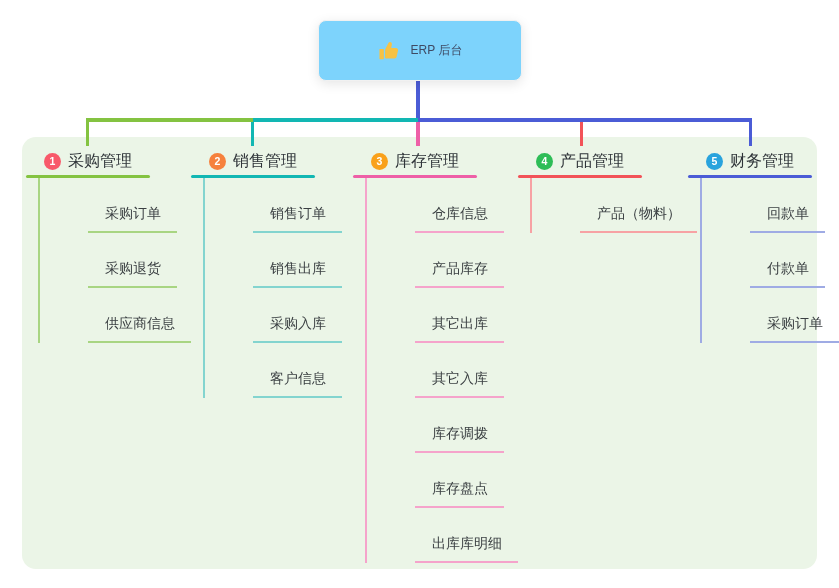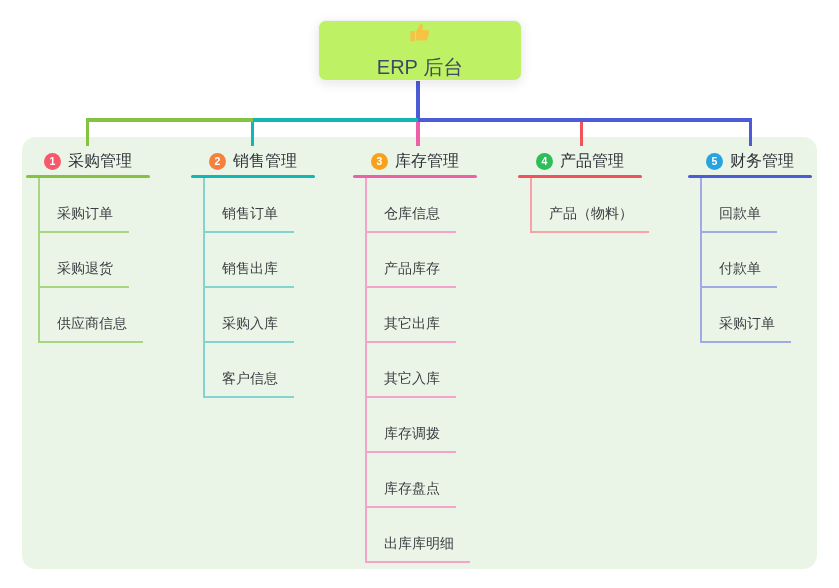--- a/index.html
+++ b/index.html
@@ -7,24 +7,24 @@
   body {
     position:relative;
     background:#ffffff;
     font-family:"Liberation Sans","DejaVu Sans",sans-serif;
     overflow:hidden;
   }
 
   
   .root-card {
     position:absolute; left:318px; top:20px; width:204px; height:61px;
-    background:#bef264; border:1px solid #f1f1f1; border-radius:8px;
+    background:#7dd3fc; border:1px solid #f1f1f1; border-radius:8px;
     box-shadow:0 3px 12px rgba(0,0,0,.10);
     display:flex; align-items:center; justify-content:center; gap:10px;
-    font-size:20px; font-weight:500; color:#3e4a64; cursor:pointer;flex-direction:column;
+    font-size:12px; font-weight:500; color:#3e4a64; cursor:pointer;
   }
   .root-card svg { width:23px; height:23px; }
 
   
   .line { position:absolute; }
   .bus { top:118px; height:4px; }
   .drop { width:3px; }
 
   
   .panel {
@@ -37,21 +37,21 @@
   .branch-header {
     height:22px; display:flex; align-items:center; justify-content:center;
     gap:7px; font-size:16px; color:#2e3338; white-space:nowrap; cursor:pointer;
   }
   .badge {
     width:17px; height:17px; border-radius:50%;
     background:var(--badge); color:#fff; font-size:10.5px; font-weight:bold;
     display:flex; align-items:center; justify-content:center; flex:0 0 17px;
   }
   .branch-underline { margin-top:3px; height:3px; border-radius:2px; background:var(--line); }
-  .items { margin-left:12px; border-left:2px solid var(--subline); }
+  .items { margin-left:12px; border-left:2px solid var(--subline);padding-left:48px; }
   .item {
     height:55px; display:flex; align-items:flex-end;
     padding:0 16px 8px 17px; width:fit-content; white-space:nowrap;
     border-bottom:2px solid var(--subline);
     font-size:14px; color:#3a3f42; cursor:pointer;
   }
 </style>
 </head>
 <body>
 

